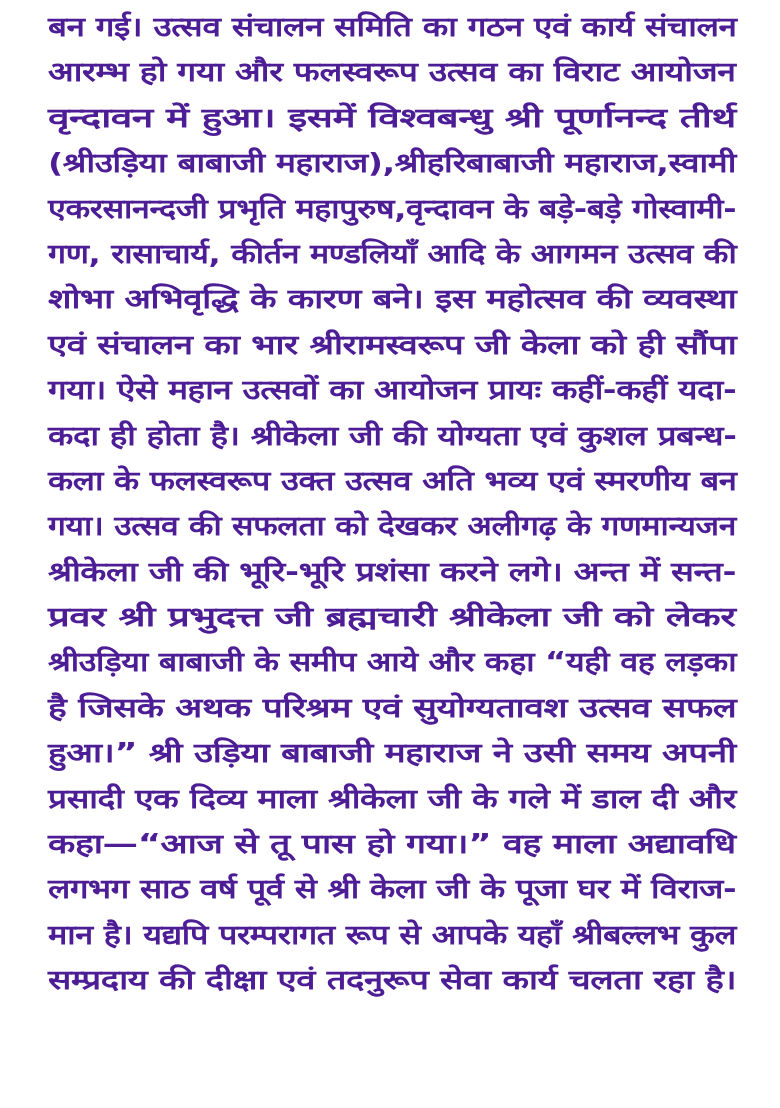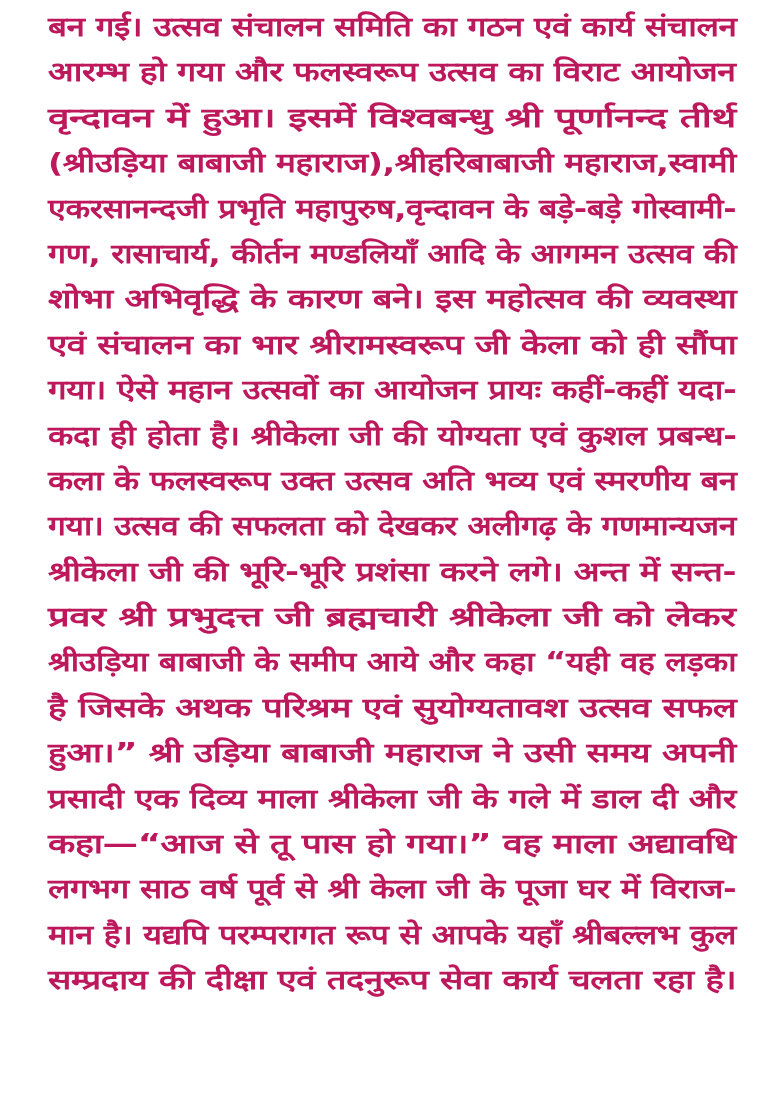--- a/index.html
+++ b/index.html
@@ -12,21 +12,21 @@
       height: 1108px;
       overflow: hidden;
       position: relative;
     }
     .page {
       position: absolute;
       left: 48px;
       top: 0px;
       width: 688px;
       height: 908px;
-      color: #be185d;
+      color: #4c1d95;
       font-family: "DejaVu Sans", sans-serif;
     }
     .line {
       display: block;
       height: 45.4px;
       line-height: 45.4px;
       font-size: 27px;
       font-weight: bold;
       white-space: nowrap;
       text-align: justify;

